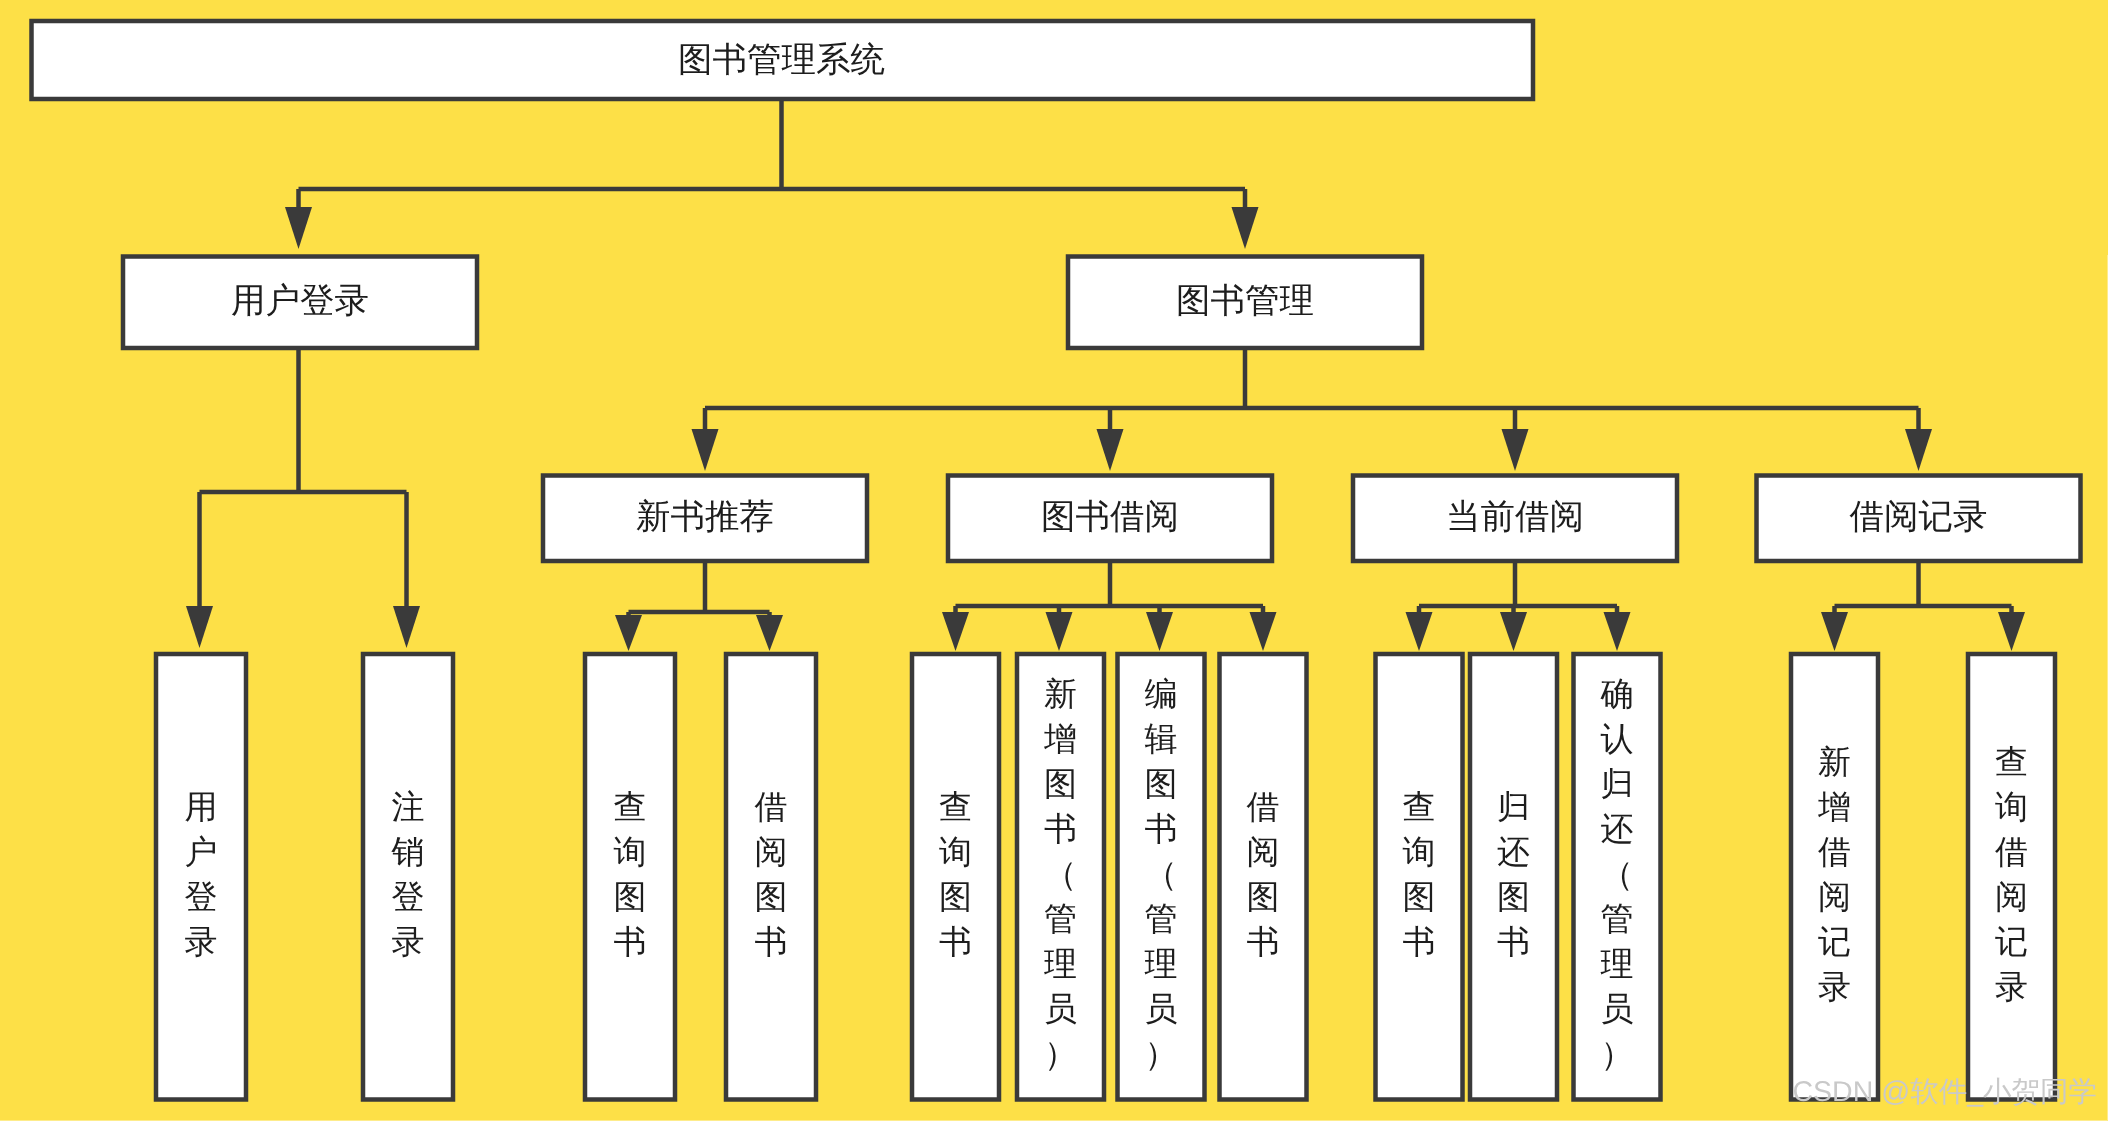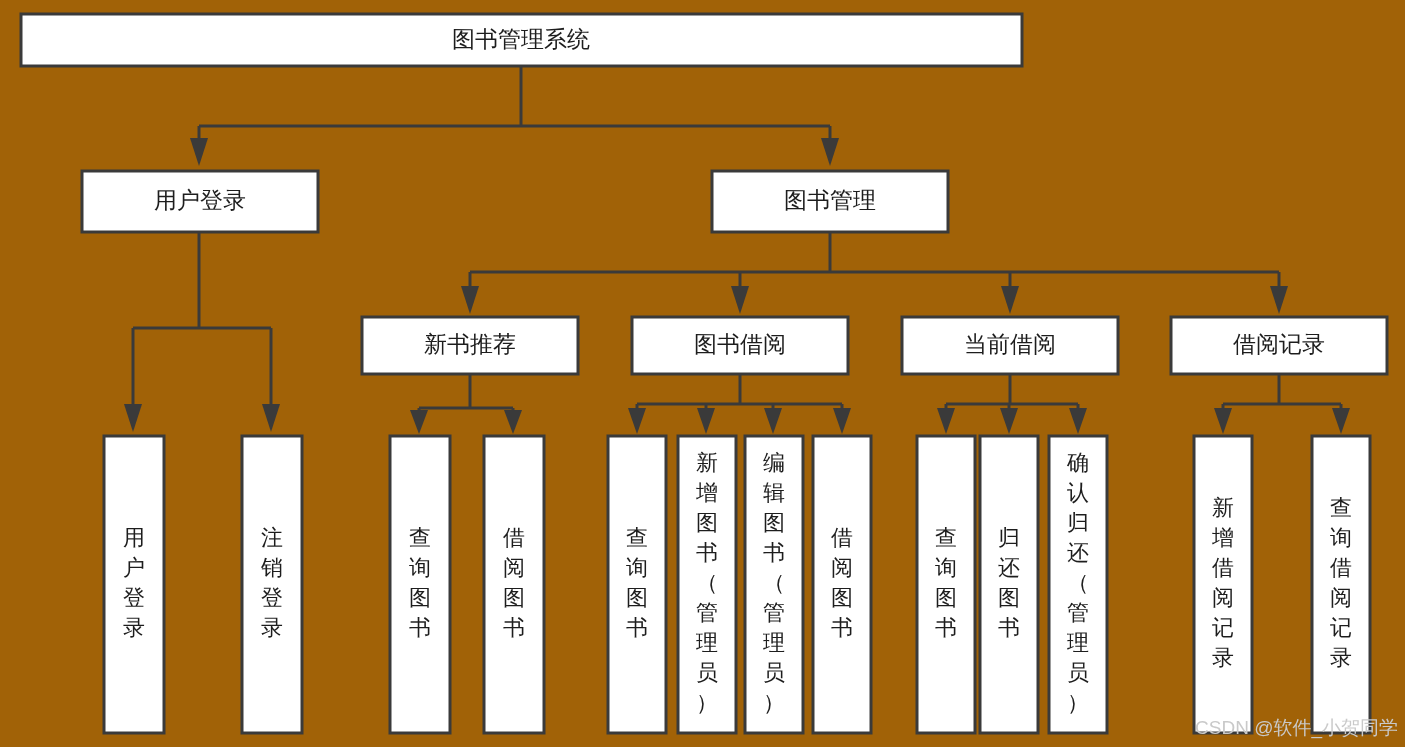--- a/index.html
+++ b/index.html
@@ -12,21 +12,21 @@
     width: 1405px;
     height: 747px;
     font-family: "Liberation Sans", "DejaVu Sans", sans-serif;
     overflow: hidden;
     position: relative;
   }
   #diagram-root {
     position: relative;
     width: 1405px;
     height: 747px;
-    background: #a16207;
+    background: #fde047;
   }
   svg.diagram-canvas {
     position: absolute;
     left: 0;
     top: 0;
     width: 1405px;
     height: 747px;
     display: block;
   }
   .node-box {

